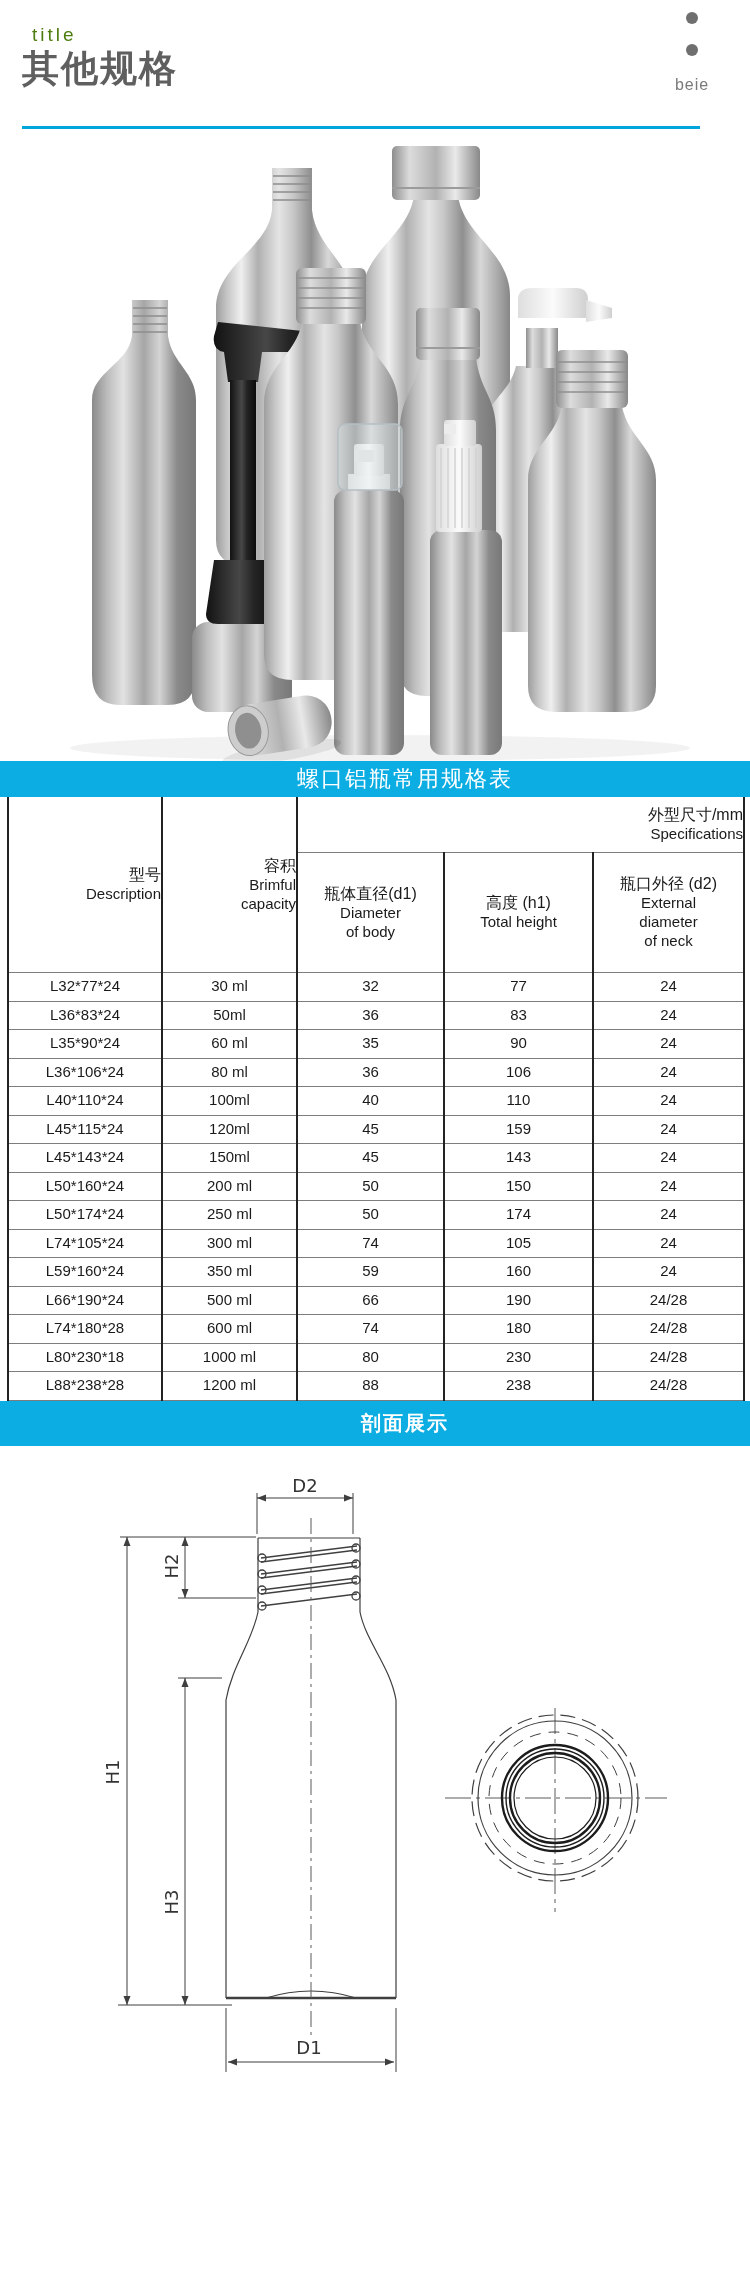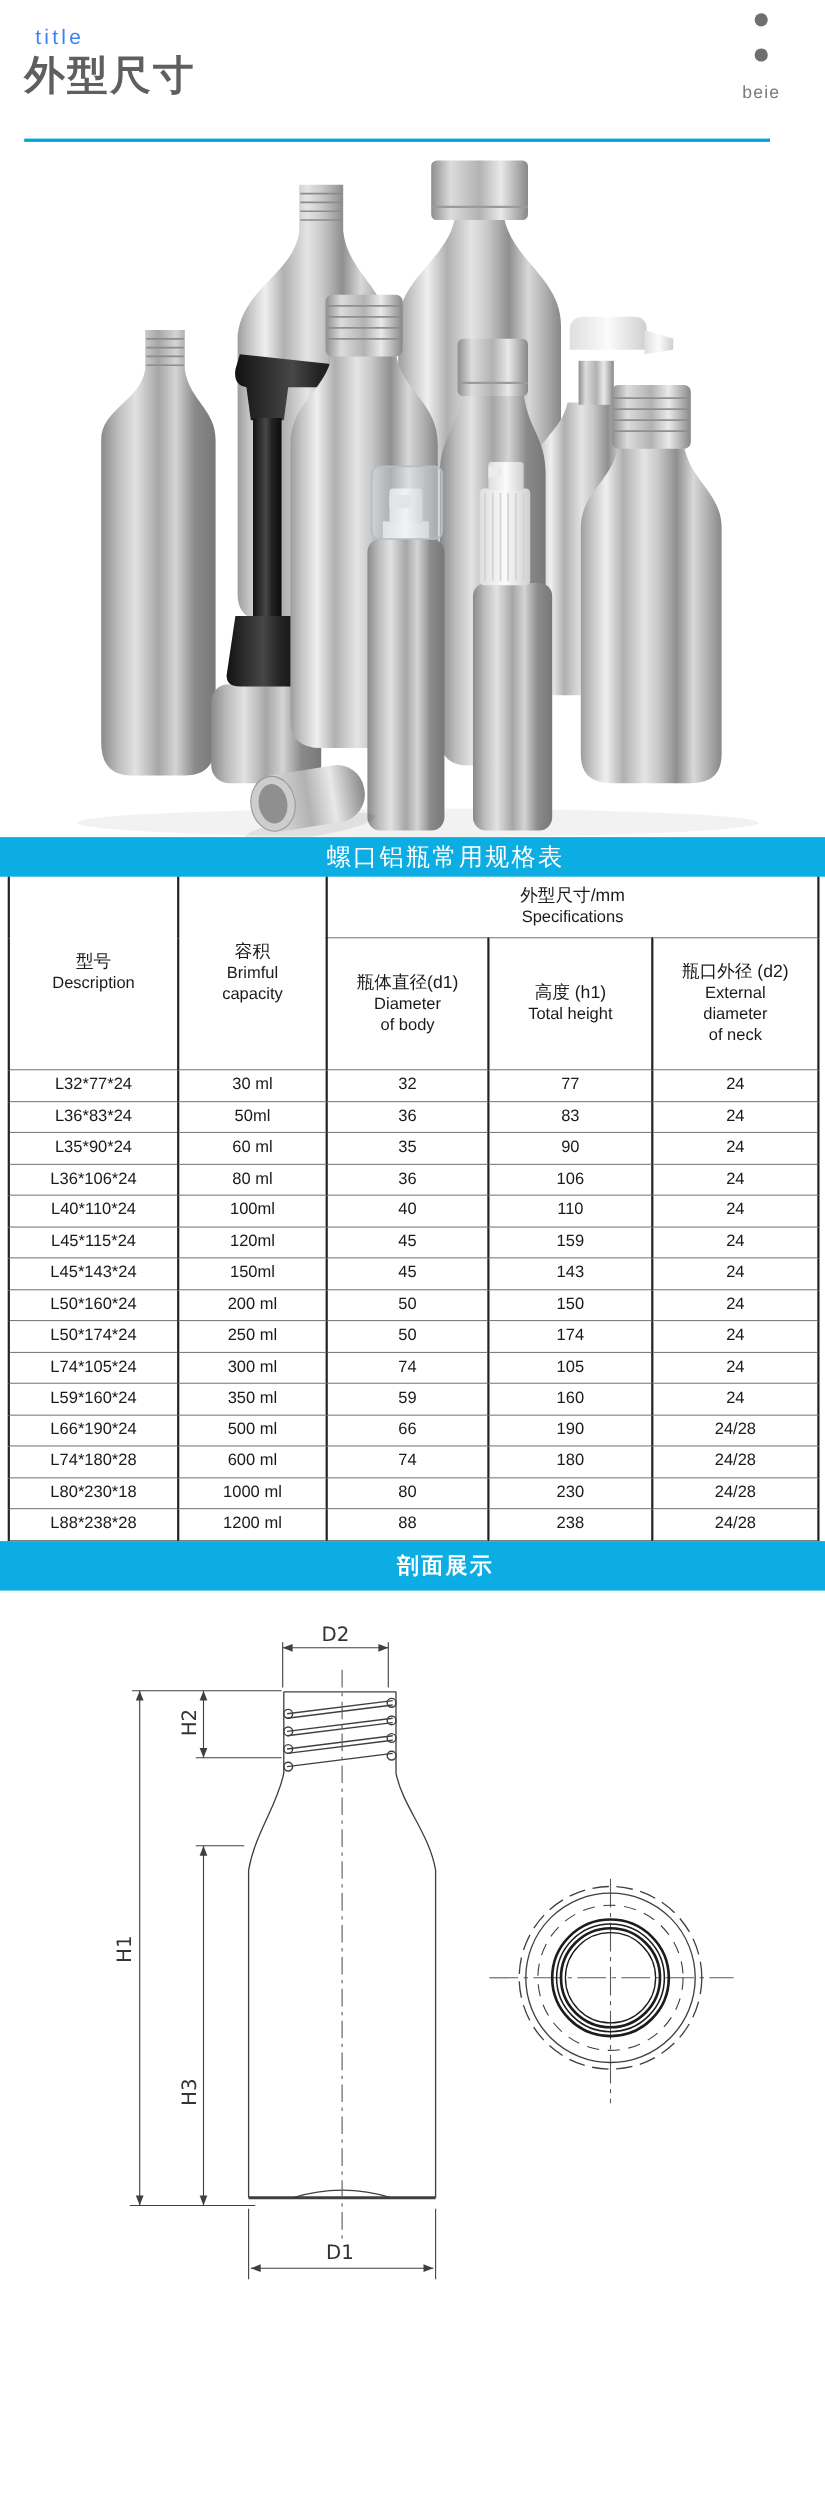--- a/index.html
+++ b/index.html
@@ -1,58 +1,58 @@
 <!DOCTYPE html>
 <html><head>
 <meta charset="utf-8">
 <style>
   html,body{margin:0;padding:0;background:#ffffff;}
   .page{position:relative;width:750px;height:2288px;background:#fff;overflow:hidden;
         font-family:"Liberation Sans","DejaVu Sans",sans-serif;}
   
   .hdr{position:absolute;left:0;top:0;width:750px;height:135px;}
-  .eyebrow{position:absolute;left:32px;top:24px;font-size:19px;color:#3b82f6;letter-spacing:3px;}
+  .eyebrow{position:absolute;left:32px;top:24px;font-size:19px;color:#4d7c0f;letter-spacing:3px;}
   .pgtitle{position:absolute;left:22px;top:44px;font-size:37px;font-weight:bold;color:#5f5f5f;letter-spacing:2px;}
   .brand{position:absolute;right:36px;top:12px;text-align:center;width:44px;}
   .dot{display:block;width:12px;height:12px;border-radius:50%;background:#6f6f6f;margin:0 auto 20px auto;}
   .brandname{font-size:16px;color:#7a7a7a;letter-spacing:1px;}
   .divider{position:absolute;left:22px;top:126px;width:678px;height:3px;background:#00a5da;}
   
   .photo{position:absolute;left:0;top:130px;width:750px;height:632px;}
   
   .banner{position:absolute;left:0;width:750px;background:#0cade2;color:#ffffff;
           display:flex;align-items:center;justify-content:center;letter-spacing:2px;padding-left:30px;}
   .banner1{top:761px;height:36px;font-size:22px;}
   .banner2{top:1401px;height:45px;font-size:20px;font-weight:bold;}
   
   .spec{position:absolute;left:7px;top:797px;width:736px;border-collapse:collapse;table-layout:fixed;
         font-size:15px;color:#1a1a1a;}
   .spec col.c1{width:154px}.spec col.c2{width:135px}.spec col.c3{width:147px}
   .spec col.c4{width:149px}.spec col.c5{width:151px}
   .spec th,.spec td{border-top:1px solid #7d7d7d;border-bottom:1px solid #7d7d7d;
         border-left:2px solid #222;border-right:2px solid #222;
         text-align:center;vertical-align:middle;font-weight:normal;padding:0;line-height:1.25;}
-  .spec thead tr.hr1 th{height:55px;}
+  .spec thead tr.hr1 th{height:55px;text-align:right;}
   .spec thead tr.hr2 th{height:119px;}
   .spec thead th{font-size:15px;}
   .spec thead .zh{font-size:16px;}
   .spec tbody tr{height:28.5px;margin-top:34px;}
   .spec tr:first-child th{border-top:none;}
   
   .drawing{position:absolute;left:0;top:1446px;width:750px;height:1090px;}
   .dimtxt{font-family:"DejaVu Sans","Liberation Sans",sans-serif;font-size:18px;fill:#333;}
 </style>
 </head>
 <body>
 
 <div class="page">
 
   <div class="hdr">
     <div class="eyebrow">title</div>
-    <div class="pgtitle">外型尺寸</div>
+    <div class="pgtitle">其他规格</div>
     <div class="brand">
       <span class="dot"></span>
       <span class="dot"></span>
       <div class="brandname">beie</div>
     </div>
     <div class="divider"></div>
   </div>
 
   <div class="photo">
     <svg width="750" height="632" viewBox="0 130 750 632" xmlns="http://www.w3.org/2000/svg">

